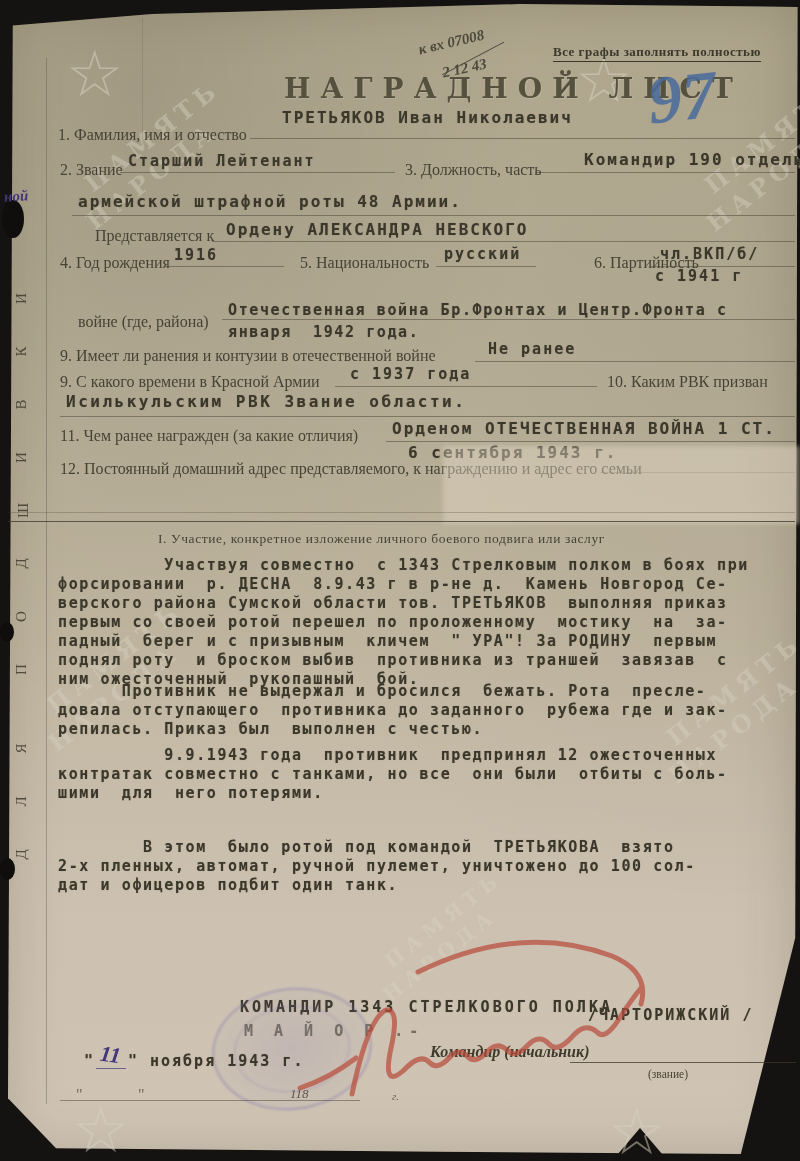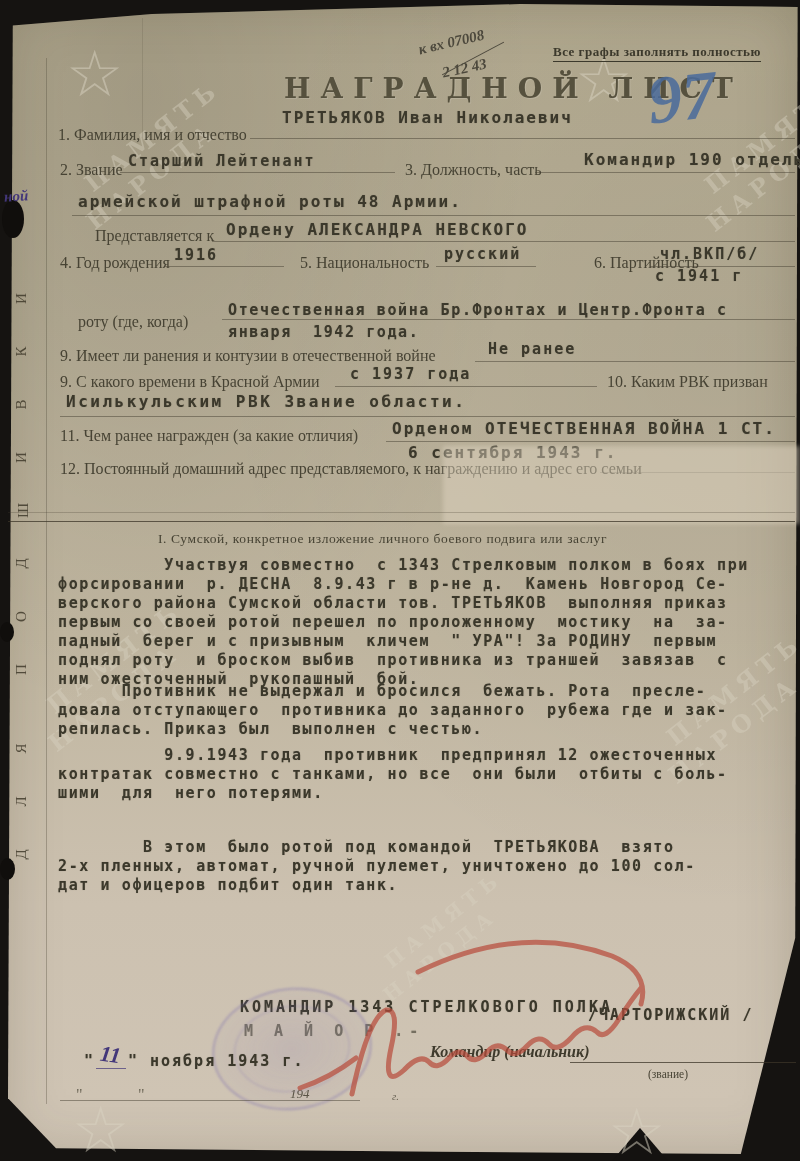--- a/index.html
+++ b/index.html
@@ -138,21 +138,21 @@
     <div class="abs typed" style="left:174px;top:246px;">1916</div>
     <div class="fline" style="left:164px;top:266px;width:120px;"></div>
     <div class="abs label" style="left:300px;top:254px;">5. Национальность</div>
     <div class="abs typed" style="left:444px;top:245px;">русский</div>
     <div class="fline" style="left:436px;top:266px;width:100px;"></div>
     <div class="abs label" style="left:546px;top:254px;margin-left:48px;">6. Партийность</div>
     <div class="abs typed" style="left:660px;top:245px;">чл.ВКП/б/</div>
     <div class="fline" style="left:650px;top:266px;width:145px;"></div>
     <div class="abs typed" style="left:655px;top:267px;">с 1941 г</div>
 
-    <div class="abs label" style="left:78px;top:313px;">роту (где, когда)</div>
+    <div class="abs label" style="left:78px;top:313px;">войне (где, района)</div>
     <div class="abs body-typed" style="left:228px;top:299px;font-size:15px;line-height:22px;">Отечественная война Бр.Фронтах и Центр.Фронта с
 января  1942 года.</div>
     <div class="fline" style="left:222px;top:319px;width:573px;"></div>
 
     <div class="abs label" style="left:60px;top:347px;">9.  Имеет ли ранения и контузии в отечественной войне</div>
     <div class="abs typed" style="left:488px;top:340px;">Не ранее</div>
     <div class="fline" style="left:475px;top:361px;width:320px;"></div>
 
     <div class="abs label" style="left:60px;top:373px;">9.  С какого времени в Красной Армии</div>
     <div class="abs typed" style="left:350px;top:365px;">с 1937 года</div>
@@ -165,21 +165,21 @@
     <div class="abs typed" style="left:392px;top:419px;font-size:16px;">Орденом ОТЕЧЕСТВЕННАЯ ВОЙНА 1 СТ.</div>
     <div class="fline" style="left:386px;top:441px;width:409px;"></div>
     <div class="abs typed" style="left:408px;top:443px;font-size:16px;">6 сентября 1943 г.</div>
 
     <div class="abs label" style="left:60px;top:460px;">12.  Постоянный домашний адрес представляемого, к награждению и адрес его семьи</div>
     <div class="fline" style="left:600px;top:472px;width:195px;opacity:.6;"></div>
     <div class="patch" style="left:443px;top:446px;width:357px;height:78px;"></div>
     <div class="fline" style="left:8px;top:512px;width:787px;opacity:.55;"></div>
     <div class="fline fline-strong" style="left:8px;top:521px;width:787px;"></div>
 
-    <div class="abs label" style="left:158px;top:531px;font-size:13.5px;letter-spacing:.6px;">I. Сумской, конкретное изложение личного боевого подвига или заслуг</div>
+    <div class="abs label" style="left:158px;top:531px;font-size:13.5px;letter-spacing:.6px;">I. Участие, конкретное изложение личного боевого подвига или заслуг</div>
     <div class="abs body-typed" style="left:58px;top:556px;width:737px;">          Участвуя совместно  с 1343 Стрелковым полком в боях при
 форсировании  р. ДЕСНА  8.9.43 г в р-не д.  Камень Новгород Се-
 верского района Сумской области тов. ТРЕТЬЯКОВ  выполняя приказ
 первым со своей ротой перешел по проложенному  мостику  на  за-
 падный  берег и с призывным  кличем  " УРА"! За РОДИНУ  первым
 поднял роту  и броском выбив  противника из траншей  завязав  с
 ним ожесточенный  рукопашный  бой.</div>
     <div class="abs body-typed" style="left:58px;top:682px;width:737px;">      Противник не выдержал и бросился  бежать. Рота  пресле-
 довала отступающего  противника до заданного  рубежа где и зак-
 репилась. Приказ был  выполнен с честью.</div>
@@ -204,21 +204,21 @@
     <div class="abs typed" style="left:128px;top:1052px;">"</div>
     <div class="abs typed" style="left:150px;top:1052px;">ноября 1943 г.</div>
 
     <div class="abs" style="left:430px;top:1043px;font-style:italic;font-weight:700;font-size:16px;color:#3e3a2c;">Командир (начальник)</div>
     <div class="fline fline-strong" style="left:570px;top:1062px;width:226px;"></div>
     <div class="abs label" style="left:648px;top:1068px;font-size:11.5px;">(звание)</div>
 
     <div class="abs label" style="left:76px;top:1086px;opacity:.7;">"</div>
     <div class="abs label" style="left:138px;top:1086px;opacity:.7;">"</div>
     <div class="fline" style="left:60px;top:1100px;width:300px;"></div>
-    <div class="abs" style="left:290px;top:1086px;font-style:italic;font-size:13px;color:rgba(62,58,44,.8);">194</div>
+    <div class="abs" style="left:290px;top:1086px;font-style:italic;font-size:13px;color:rgba(62,58,44,.8);">118</div>
     <div class="abs" style="left:392px;top:1090px;font-style:italic;font-size:11px;color:rgba(62,58,44,.7);">г.</div>
 
     <svg class="sig-svg" width="800" height="1161" viewBox="0 0 800 1161">
       <g stroke="#b84a3a" stroke-width="5" fill="none" stroke-linecap="round" opacity="0.7">
         <path d="M 418 972 Q 520 922 612 956 Q 650 972 641 1004"></path>
         <path d="M 352 1094 Q 368 1018 386 1010 Q 400 1008 391 1048 Q 382 1090 404 1070 Q 420 1053 429 1062 Q 437 1071 449 1058 Q 459 1047 467 1056 Q 475 1065 487 1052 Q 497 1041 507 1050 Q 515 1059 527 1046 Q 539 1033 549 1044 Q 557 1053 571 1038 Q 585 1021 597 1032 Q 605 1041 619 1019 Q 631 1000 641 988"></path>
         <path d="M 300 1088 Q 330 1078 356 1058"></path>
       </g>
     </svg>
   </div>

